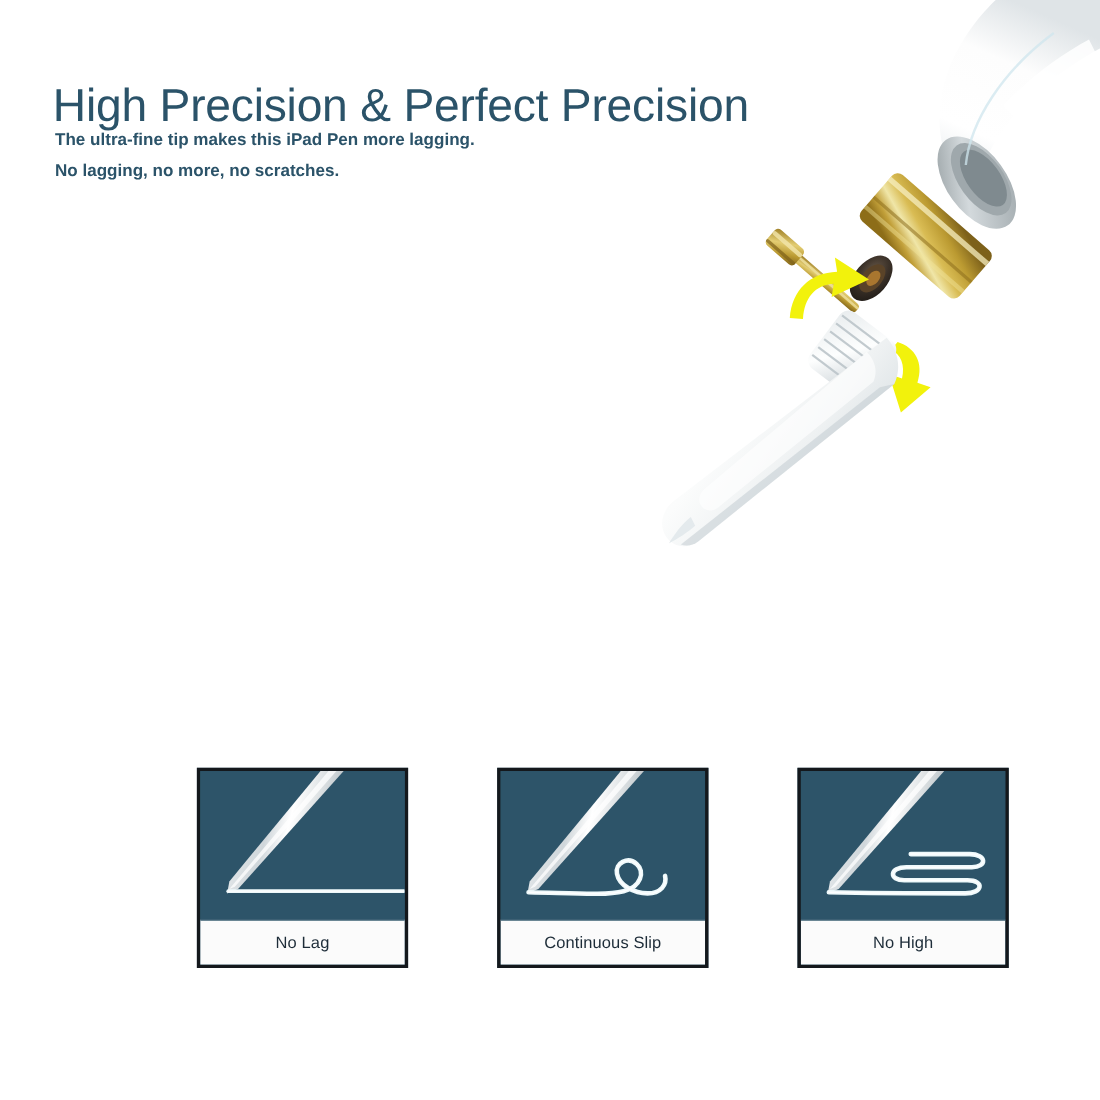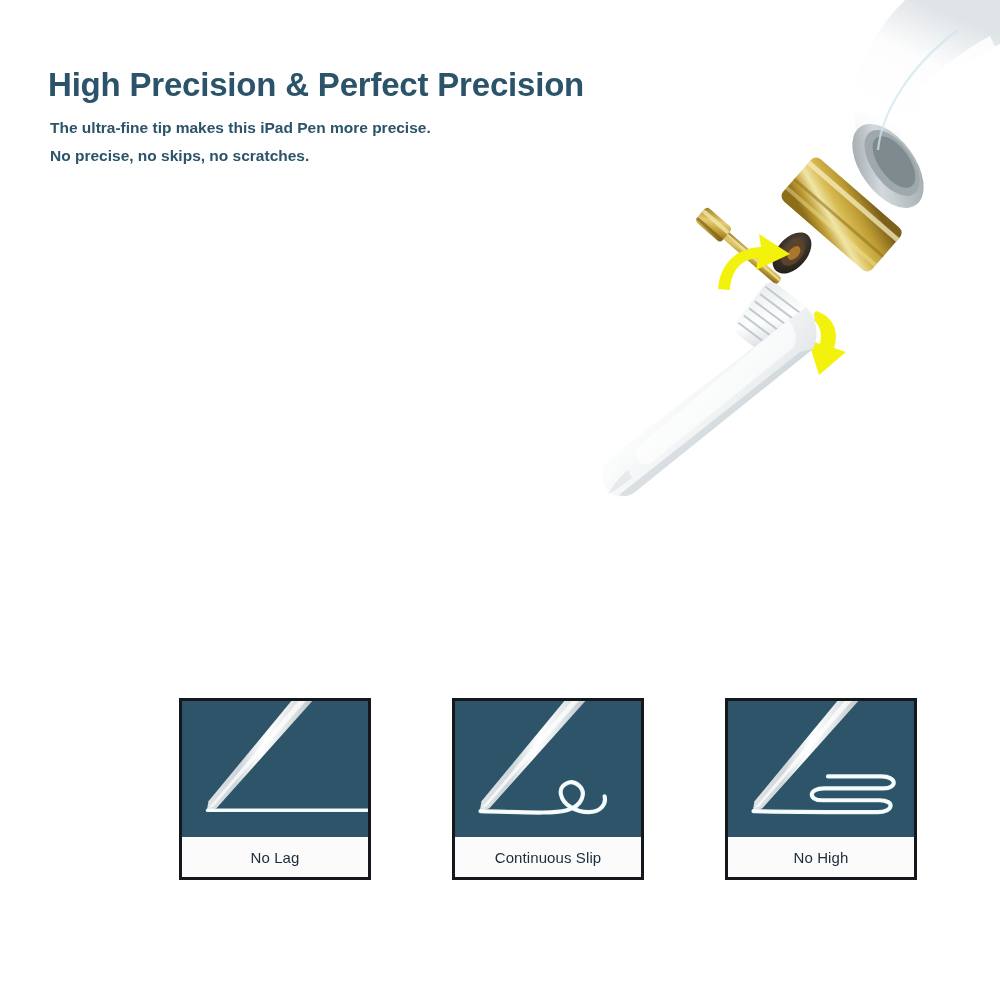--- a/index.html
+++ b/index.html
@@ -14,22 +14,22 @@
     overflow: hidden;
     font-family: "Liberation Sans", sans-serif;
     -webkit-font-smoothing: antialiased;
   }
 
   
   #headline {
     position: absolute;
     left: 48px;
     top: 44px;
-    font-size: 33px;
-    font-weight: bold;
+    font-size: 42px;
+    font-weight: normal;
     letter-spacing: -0.2px;
     color: #2b5369;
     white-space: nowrap;
   }
   #subtitle {
     position: absolute;
     left: 50px;
     top: 114px;
     font-size: 15.5px;
     font-weight: bold;
@@ -91,22 +91,22 @@
     border-top: 1px solid #2d5469;
     letter-spacing: 0.1px;
   }
 </style>
 </head>
 <body>
 
 <h1 id="headline">High Precision &amp; Perfect Precision</h1>
 
 <div id="subtitle">
-  <div>The ultra-fine tip makes this iPad Pen more precise.</div>
-  <div>No precise, no skips, no scratches.</div>
+  <div>The ultra-fine tip makes this iPad Pen more lagging.</div>
+  <div>No lagging, no more, no scratches.</div>
 </div>
 
 <div id="hero">
   <svg viewBox="0 0 480 540" xmlns="http://www.w3.org/2000/svg">
     <defs>
       <linearGradient id="barrelGrad" x1="0" y1="1" x2="0.35" y2="0">
         <stop offset="0" stop-color="#b9c0c4"></stop>
         <stop offset="0.12" stop-color="#e9edef"></stop>
         <stop offset="0.35" stop-color="#ffffff"></stop>
         <stop offset="0.72" stop-color="#fdfdfd"></stop>

